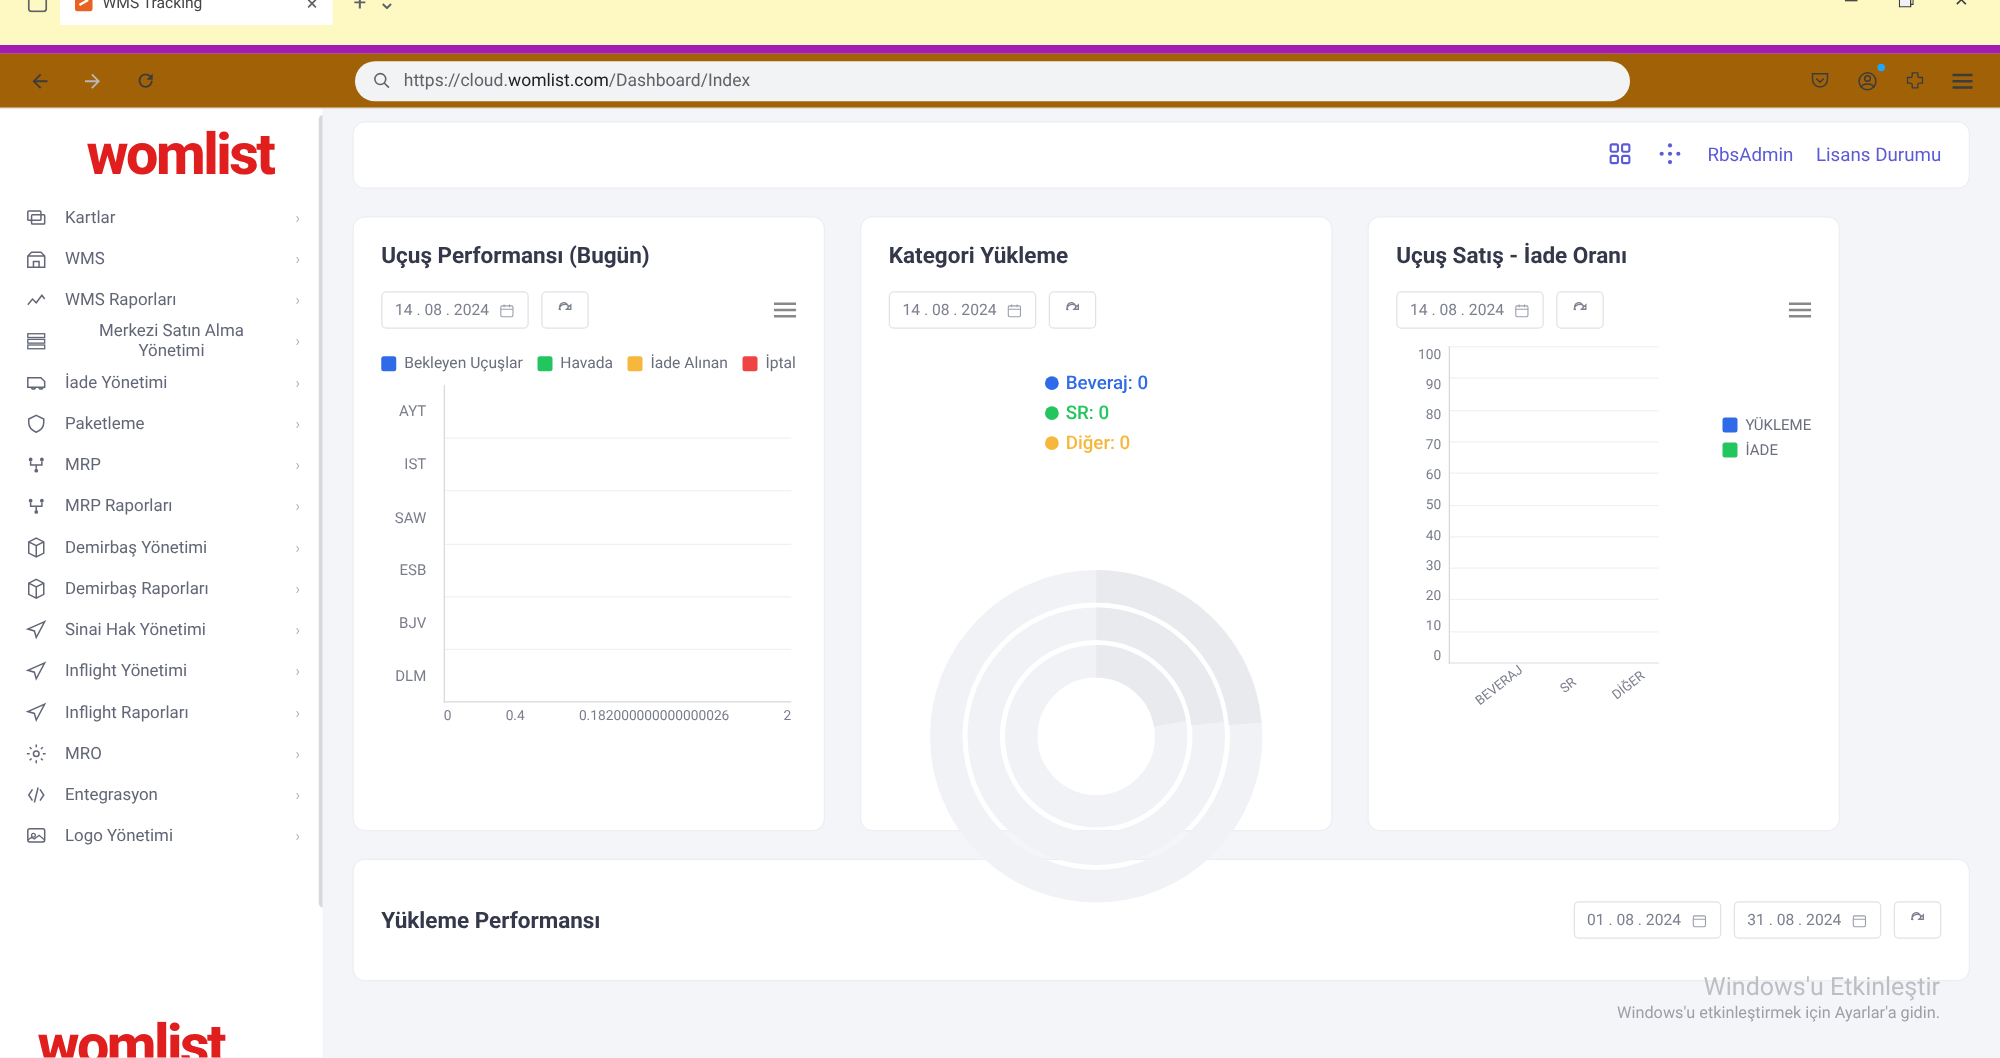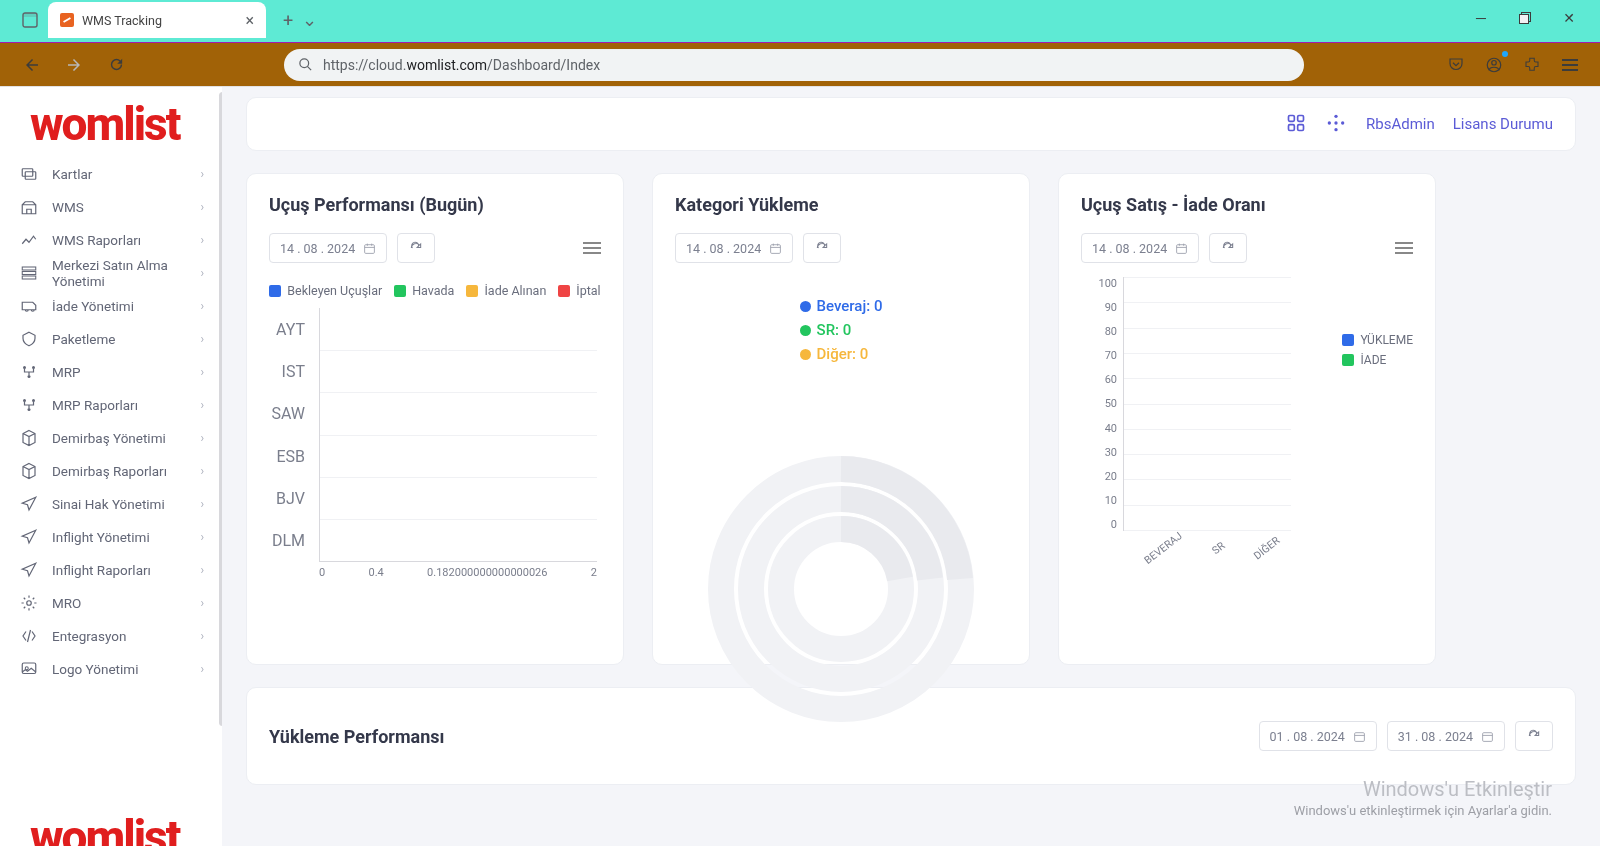--- a/index.html
+++ b/index.html
@@ -1,19 +1,19 @@
 <!DOCTYPE html>
 <html><head>
 <meta charset="utf-8">
 <style>
 * { margin:0; padding:0; box-sizing:border-box; font-family:-apple-system,BlinkMacSystemFont,"Segoe UI",Roboto,sans-serif; }
 body { width:1600px; height:846px; background:#f0f0f2; overflow:hidden; position:relative; }
 
 
-.browser-bar { height:43px; background:#5eead4; display:flex; align-items:flex-end; padding:4px 12px; border-bottom:1px solid #a21caf; }
+.browser-bar { height:43px; background:#fef9c3; display:flex; align-items:flex-end; padding:16px 12px; border-bottom:7px solid #a21caf; }
 .tab-btn { width:36px; height:36px; display:flex; align-items:center; justify-content:center; cursor:pointer; }
 .tab { background:#fff; height:36px; width:218px; display:flex; align-items:center; padding:0 12px; border-radius:8px 8px 0 0; gap:8px; font-size:12.5px; color:#444; }
 .tab .dot { width:14px; height:14px; background:#e86321; border-radius:2px; flex-shrink:0; position:relative; }
 .tab .dot::after{content:"";position:absolute;top:50%;left:50%;width:8px;height:2px;background:#fff;transform:translate(-50%,-50%) rotate(-30deg);}
 .tab .close { margin-left:auto; font-size:16px; color:#5f6368; cursor:pointer; }
 .new-tab { width:28px; height:28px; display:flex; align-items:center; justify-content:center; margin-left:8px; margin-bottom:4px; font-size:18px; color:#5f6368; cursor:pointer; }
 .win-ctrl { margin-left:auto; display:flex; gap:6px; align-items:center; margin-bottom:6px; }
 .win-ctrl span { width:38px; height:28px; display:flex; align-items:center; justify-content:center; font-size:14px; color:#3c3c3c; cursor:pointer; }
 .chevd { font-size:18px; color:#5f6368; margin-right:12px; margin-bottom:8px;}
 
@@ -23,21 +23,21 @@
 .url-box { flex:1; max-width:1020px; height:32px; background:#f1f3f4; border-radius:16px; display:flex; align-items:center; padding:0 14px; gap:10px; font-size:14px; color:#5f6368; margin-left:140px;}
 .url-box .search-ic{color:#5f6368;}
 .url-text .b{color:#202124; font-weight:400;}
 .right-icons { margin-left:auto; display:flex; gap:14px; }
 .right-icons span{cursor:pointer; color:#3c3c3c; display:flex; align-items:center; justify-content:center; width:24px; height:24px;}
 .menu-dots{width:18px;display:flex;flex-direction:column;gap:3px;align-items:center;}
 .menu-dots i{width:16px;height:2px;background:#3c3c3c;display:block;}
 
 
 .app { position:absolute; top:87px; left:0; right:0; bottom:0; display:flex; background:#fff;}
-.sidebar { width:222px; background:#fff; position:relative; }
+.sidebar { width:258px; background:#fff; position:relative;text-align:center; }
 .logo { color:#E01E1E; font-weight:800; font-size:46px; padding:14px 0 10px 30px; letter-spacing:-2px; line-height:1;}
 .logo-bottom{position:absolute; bottom:-18px; left:30px; color:#E01E1E; font-weight:800; font-size:46px; letter-spacing:-2px;}
 .nav { padding:0 10px; }
 .nav-item { height:33px; display:flex; align-items:center; padding:0 8px 0 10px; gap:14px; color:#626676; font-size:13.5px; border-radius:6px; cursor:pointer; }
 .nav-item.active{ background:#E7E5FB; color:#4a3ec7; font-weight:600; position:relative; }
 .nav-item.active::after{content:"";position:absolute;right:-10px;top:0;bottom:0;width:3px;background:#4a3ec7;border-radius:2px;}
 .nav-item .ico { width:18px; height:18px; flex-shrink:0; display:flex; align-items:center; justify-content:center; }
 .nav-item .chev { margin-left:auto; color:#aeb2bf; font-size:12px; }
 .sidebar-scroll{position:absolute;top:70px;bottom:100px;left:0;right:0;}
 .sep-scroll{position:absolute;right:-4px;top:5px;bottom:120px;width:7px;background:#d8d8dc;border-radius:4px;}
@@ -58,21 +58,21 @@
 .ctrl-row{display:flex; gap:10px; align-items:center;}
 .date-pill{height:30px;border:1px solid #e0e2e8;border-radius:4px;display:flex;align-items:center;padding:0 10px;gap:8px;font-size:12.5px;color:#7c8090;cursor:pointer;}
 .ref-btn{height:30px;width:38px;border:1px solid #e0e2e8;border-radius:4px;display:flex;align-items:center;justify-content:center;cursor:pointer;color:#7c8090;}
 .ham{margin-left:auto;cursor:pointer;color:#888;}
 
 
 .legend{display:flex;flex-wrap:wrap;gap:6px 12px;margin-top:20px;font-size:12.5px;color:#6a6e7d;justify-content:center;}
 .legend span{display:flex;align-items:center;gap:6px;}
 .sw{width:12px;height:12px;border-radius:2px;display:inline-block;}
 .chart1{position:relative;height:286px;margin-top:10px;}
-.y-cats{position:absolute;left:0;top:0;bottom:32px;width:44px;display:flex;flex-direction:column;justify-content:space-around;font-size:16px;color:#7a7e8c;text-align:right;}
+.y-cats{position:absolute;left:0;top:0;bottom:32px;width:44px;display:flex;flex-direction:column;justify-content:space-around;font-size:12px;color:#7a7e8c;text-align:right;}
 .y-cats div{padding-right:8px;}
 .plot1{position:absolute;left:50px;right:4px;top:0;bottom:32px;border-left:1px solid #d8d8dd;border-bottom:1px solid #d8d8dd;}
 .plot1 .hl{position:absolute;left:0;right:0;height:1px;background:#f0f1f4;}
 .x-axis1{position:absolute;left:50px;right:4px;bottom:0;height:28px;display:flex;justify-content:space-between;font-size:11px;color:#7a7e8c;}
 
 
 .donut-wrap{position:relative;height:380px;display:flex;flex-direction:column;align-items:center;}
 .donut-legend{font-size:15px;display:flex;flex-direction:column;gap:6px;margin-top:34px;}
 .donut-legend span{display:flex;align-items:center;gap:6px;}
 .dotc{width:11px;height:11px;border-radius:50%;display:inline-block;}

